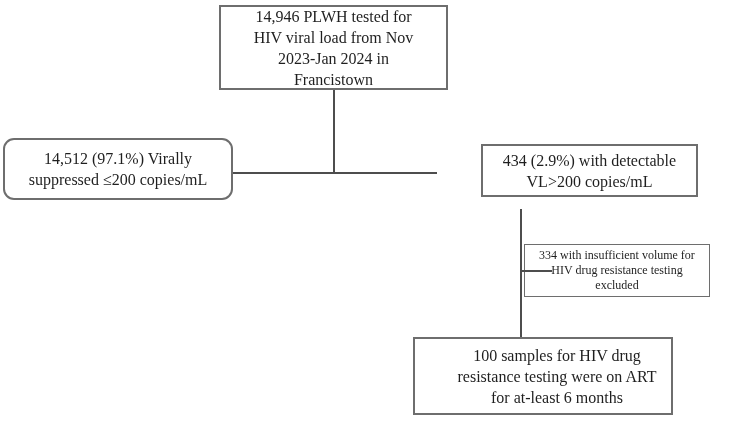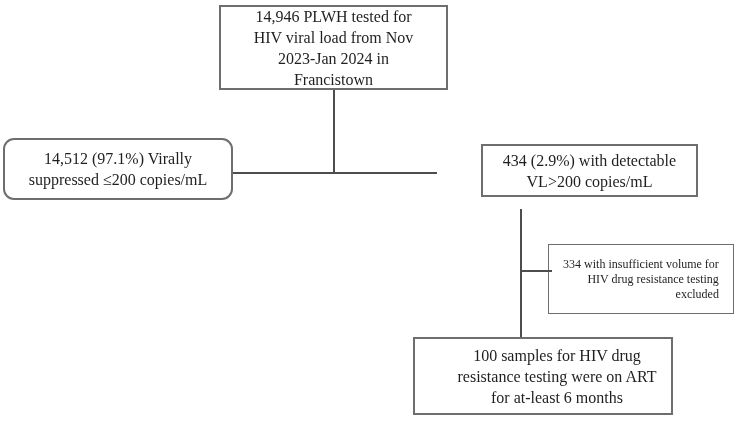--- a/index.html
+++ b/index.html
@@ -36,26 +36,25 @@
   }
   .box-left {
     left: 3px; top: 138px;
     width: 230px; height: 62px; border-radius: 11px;
   }
   .box-right {
     left: 437px; top: 144px;
     width: 217px; height: 53px; margin-left: 44px;
   }
   .box-excluded {
-    left: 548px; top: 244px;
-    width: 186px; height: 70px;
+    left: 524px; top: 244px;
+    width: 186px; height: 53px;
     font-size: 12px;
     line-height: 15px;
     border-width: 1.5px;
-    text-align: right;
   }
   .box-bottom {
     left: 413px; top: 337px;
     width: 260px; height: 78px; padding-left: 32px;
   }
   .connector {
     position: absolute;
     background: #4d4d4d;
   }
   .conn-v1 {

